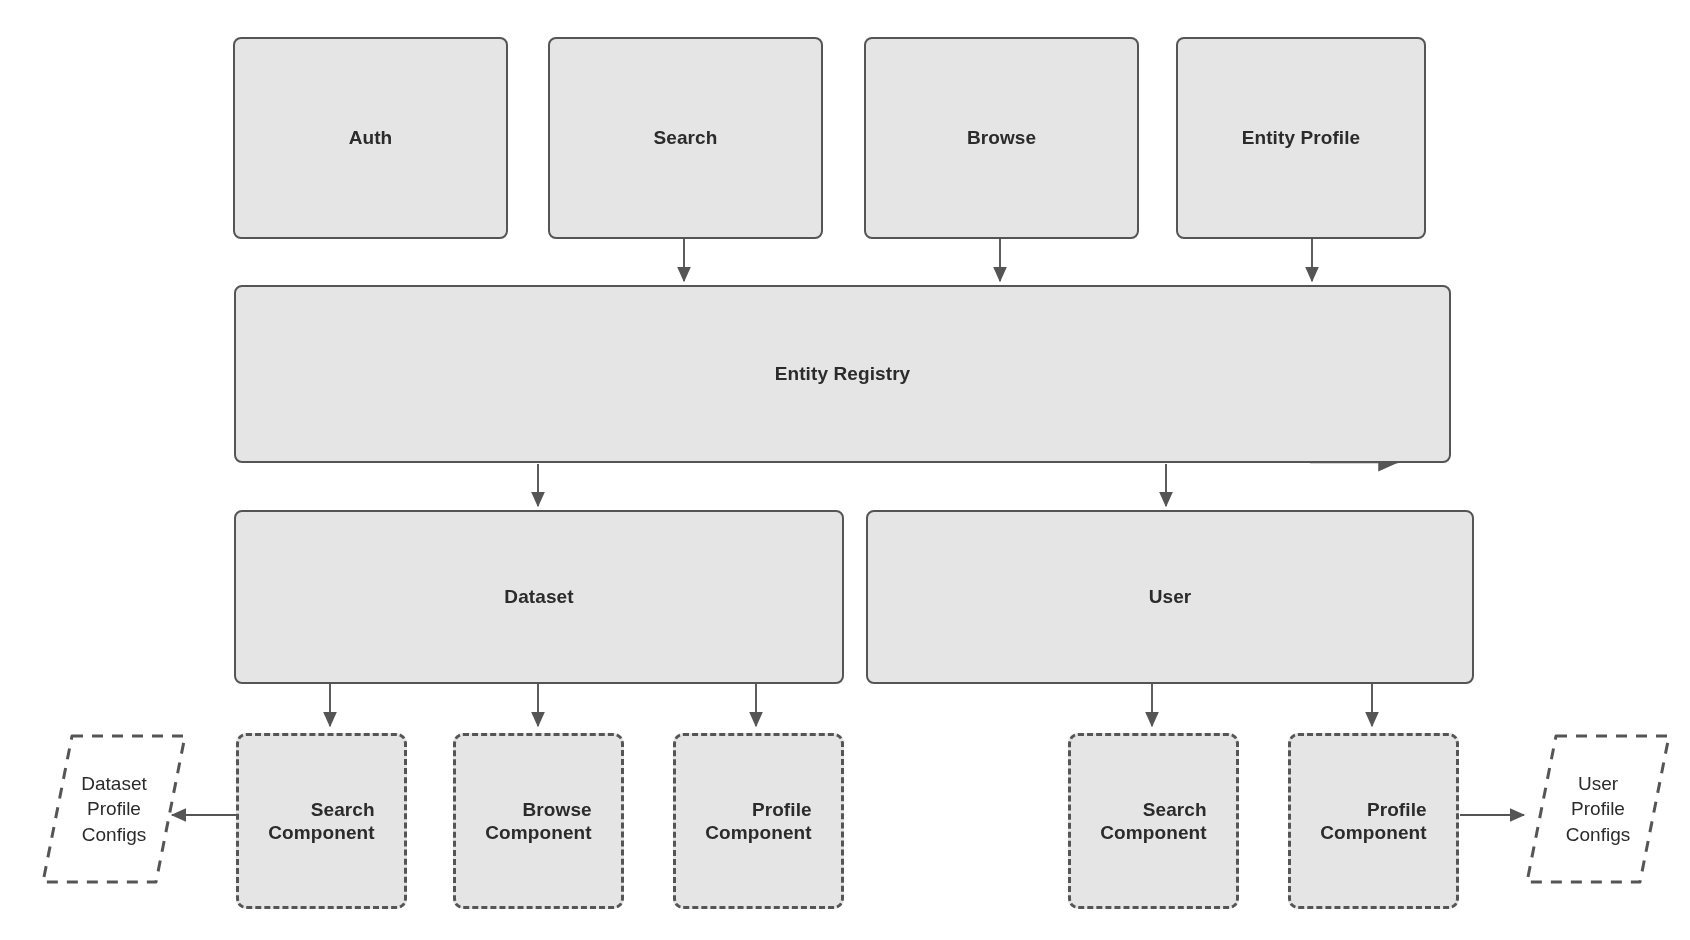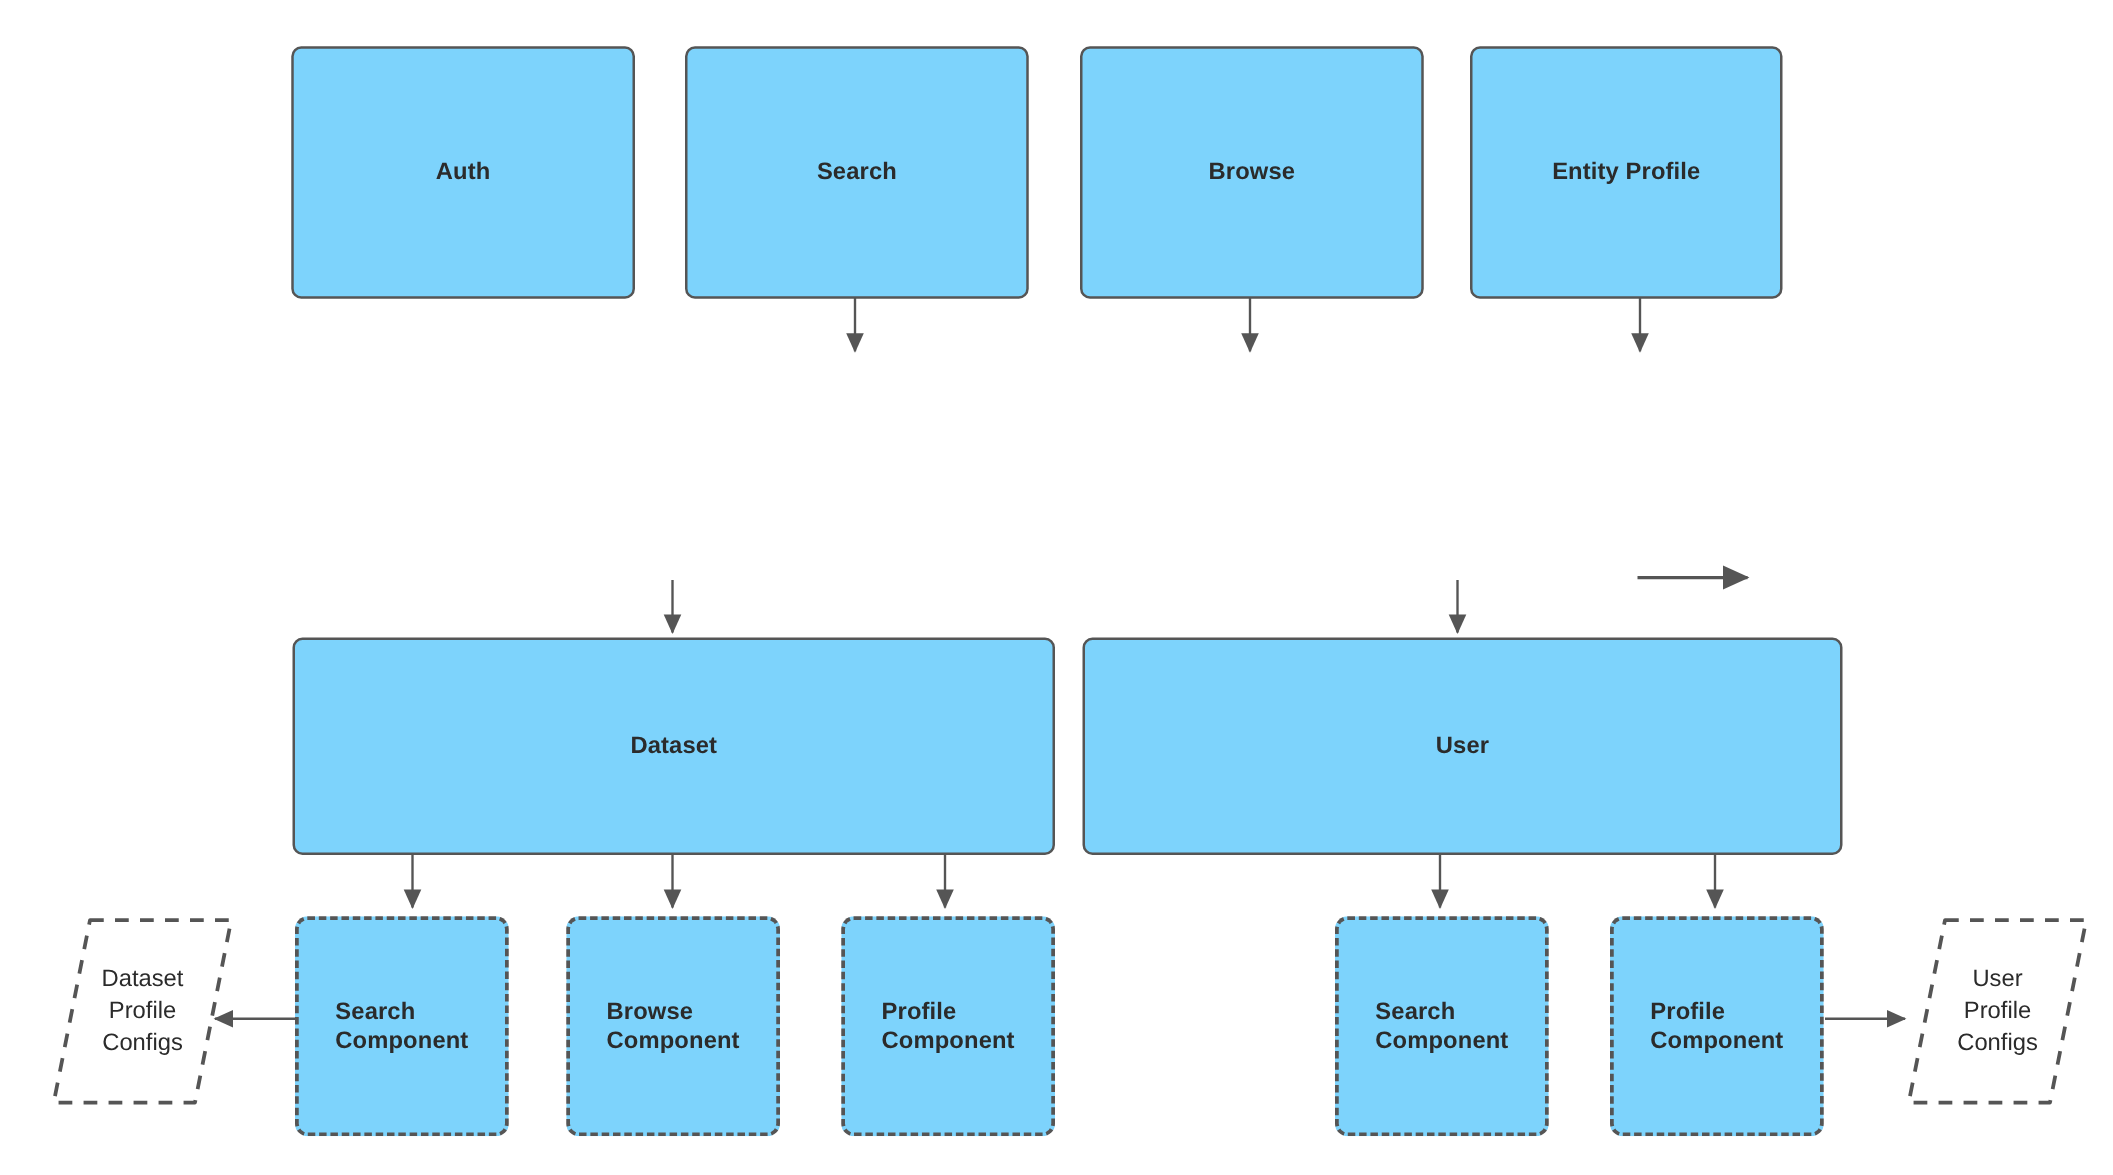--- a/index.html
+++ b/index.html
@@ -26,22 +26,22 @@
     width: 1690px;
     height: 940px;
     pointer-events: none;
   }
   .node {
     position: absolute;
     box-sizing: border-box;
     display: flex;
     align-items: center;
     justify-content: center;
-    text-align: left;
-    background: #7dd3fc;
+    text-align: right;
+    background: #e5e5e5;
   }
   .node-solid {
     border: 2.6px solid #555555;
     border-radius: 8px;
   }
   .node-dashed {
     border: 3px dashed #555555;
     border-radius: 10px;
   }
   .node-label {
@@ -123,20 +123,23 @@
   </div>
 
   <div class="node node-solid" style="left:864px; top:37px; width:275px; height:202px;">
     <span class="node-label">Browse</span>
   </div>
 
   <div class="node node-solid" style="left:1176px; top:37px; width:250px; height:202px;">
     <span class="node-label">Entity Profile</span>
   </div>
 
+  <div class="node node-solid" style="left:234px; top:285px; width:1217px; height:178px;">
+    <span class="node-label">Entity Registry</span>
+  </div>
 
   <div class="node node-solid" style="left:234px; top:510px; width:610px; height:174px;">
     <span class="node-label">Dataset</span>
   </div>
 
   <div class="node node-solid" style="left:866px; top:510px; width:608px; height:174px;">
     <span class="node-label">User</span>
   </div>
 
   <div class="node node-dashed" style="left:236px; top:733px; width:171px; height:176px;">

